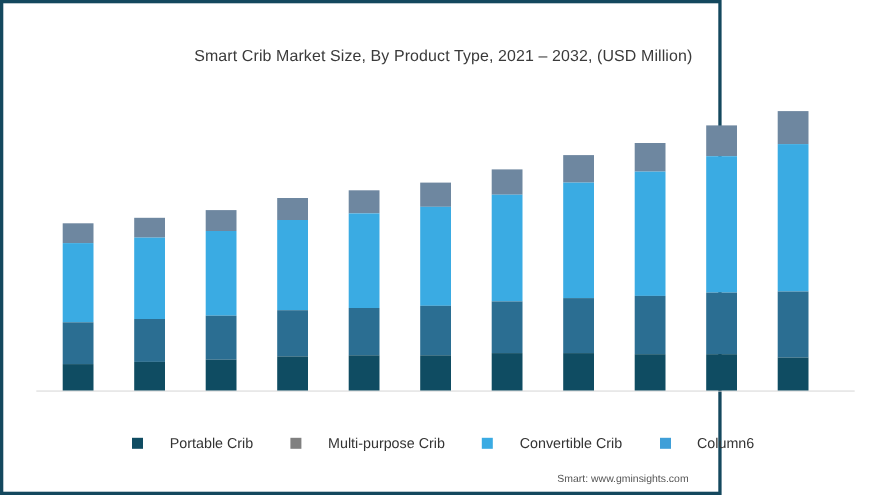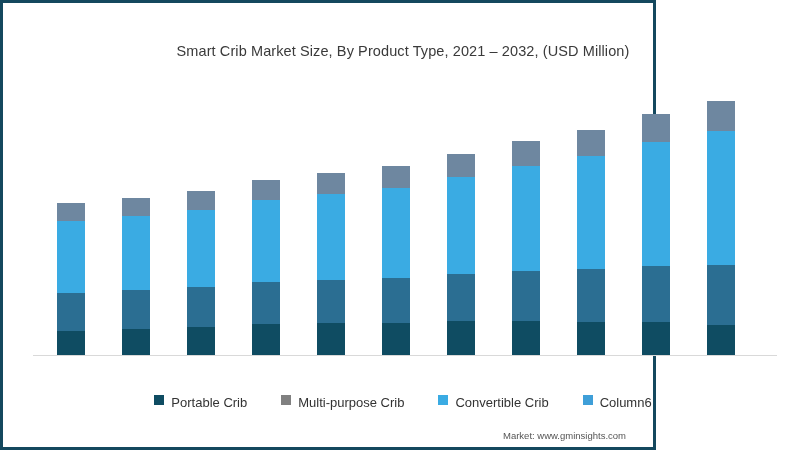--- a/index.html
+++ b/index.html
@@ -87,21 +87,22 @@
     left: 0;
     top: 389px;
     width: 794px;
     display: flex;
     justify-content: center;
     align-items: center;
     gap: 34px;
   }
   .legend-item {
     display: flex;
-    gap: 7px;
+    align-items: center;
+    gap: 24px;
     white-space: nowrap;
   }
   .legend-swatch {
     width: 10px;
     height: 10px;
     flex: 0 0 auto;
   }
   .legend-text {
     font-size: 13px;
     color: #333333;
@@ -231,16 +232,16 @@
         <div class="legend-item">
           <span class="legend-swatch" style="background: rgb(58, 171, 227);"></span>
           <span class="legend-text">Convertible Crib</span>
         </div>
         <div class="legend-item">
           <span class="legend-swatch" style="background: rgb(63, 159, 216);"></span>
           <span class="legend-text">Column6</span>
         </div>
       </div>
 
-    <div id="source">Market: www.gminsights.com</div>
+    <div id="source">Smart: www.gminsights.com</div>
 
   </div>
 </div>
 
 </body></html>

